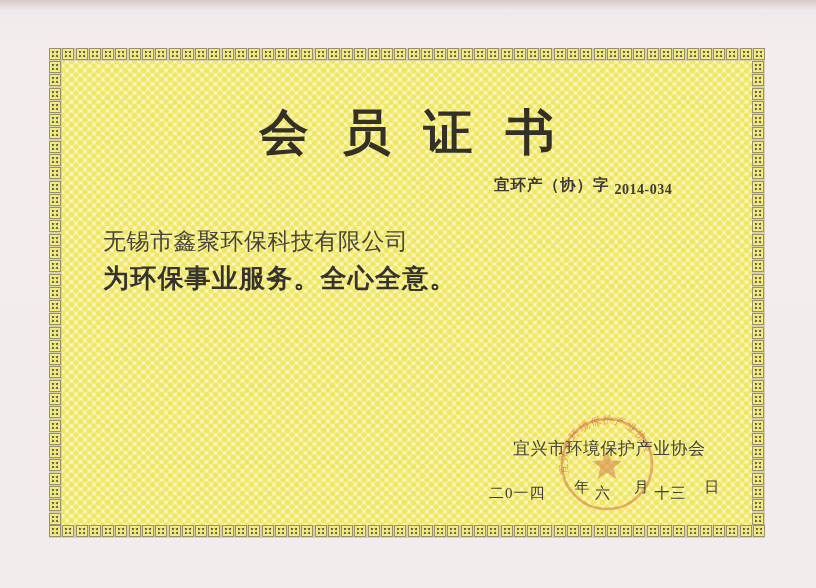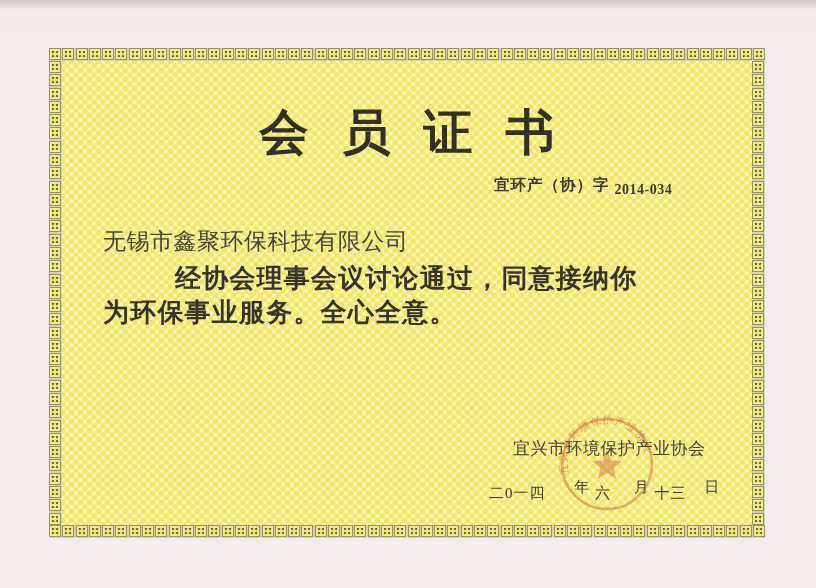--- a/index.html
+++ b/index.html
@@ -972,21 +972,20 @@
 
     <h1 class="title">会员证书</h1>
 
     <div class="cert-no">
       <span>宜环产（协）字</span><span class="num">2014-034</span>
     </div>
 
     <div class="recipient">无锡市鑫聚环保科技有限公司</div>
 
     <div class="body-text">
-      <div class="line indent">经协会理事会议讨论通过，同意接纳你</div>
       <div class="line">为环保事业服务。全心全意。</div>
     </div>
 
     <svg class="seal" viewBox="0 0 120 120">
       <defs>
         <path id="sealArc" d="M 22,72 A 40,40 0 1 1 98,72" fill="none"></path>
       </defs>
       <circle cx="60" cy="60" r="45" fill="none" stroke="rgba(203,84,48,0.42)" stroke-width="2.6"></circle>
       <polygon points="60,46 64,56.5 75.2,57.1 66.5,64.1 69.4,74.9 60,68.8 50.6,74.9 53.5,64.1 44.8,57.1 56,56.5" fill="rgba(203,84,48,0.40)"></polygon>
       <text font-size="10.5" fill="rgba(203,84,48,0.52)" letter-spacing="1">

